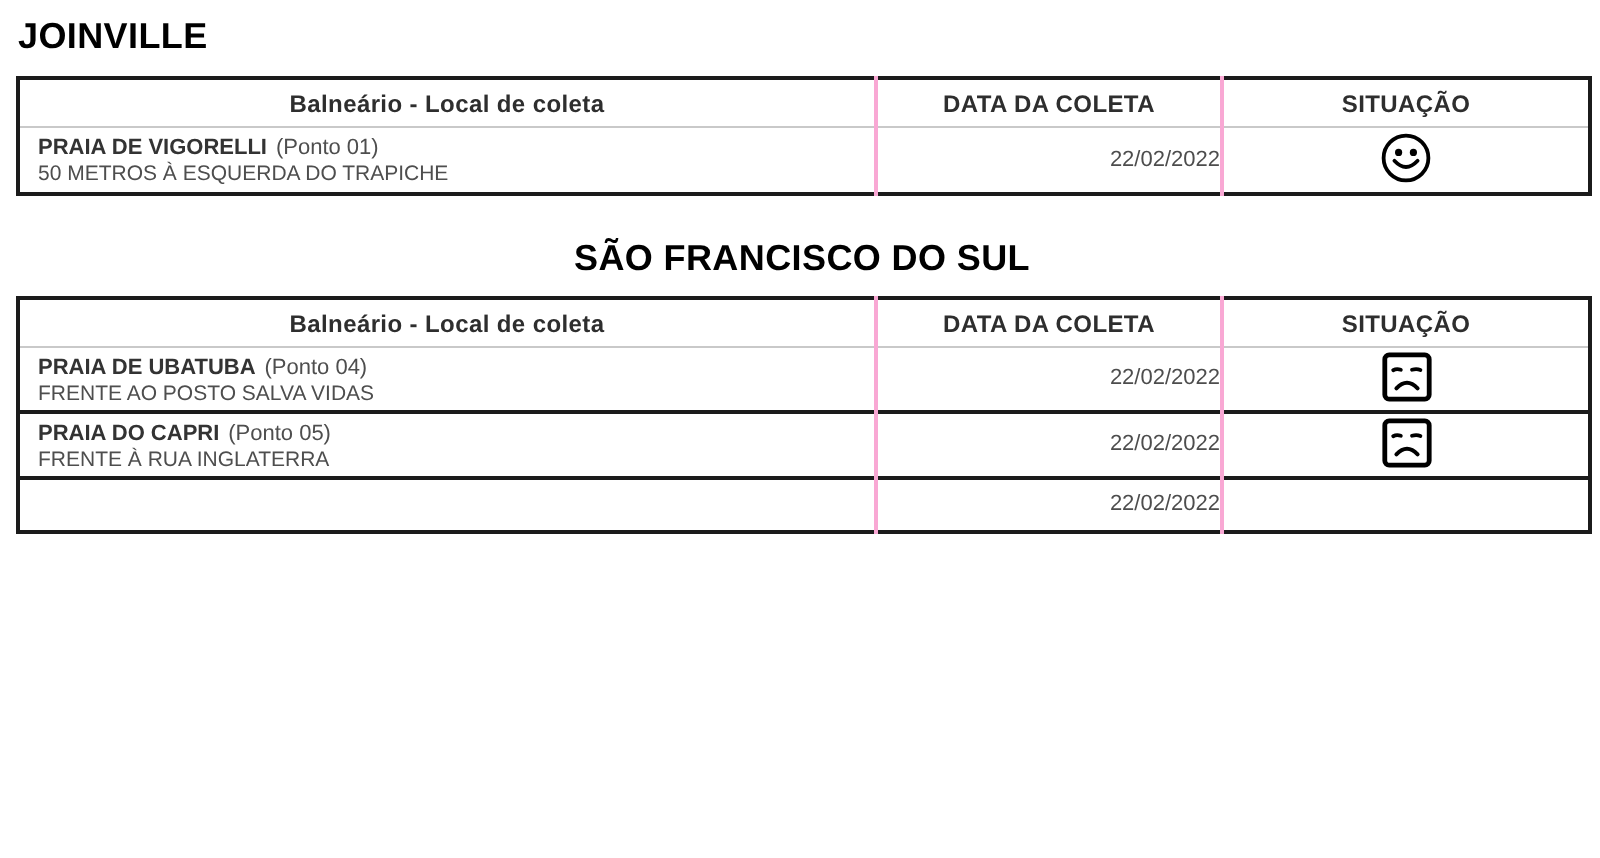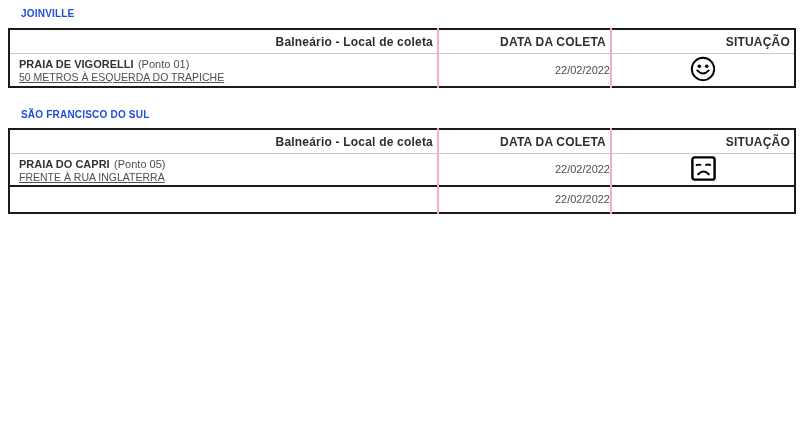--- a/index.html
+++ b/index.html
@@ -5,61 +5,61 @@
   * { margin: 0; padding: 0; box-sizing: border-box; }
   html, body {
     width: 800px; height: 429px;
     background: #ffffff;
     overflow: hidden;
     font-family: "Liberation Sans", "DejaVu Sans", sans-serif;
   }
   .page { padding: 8px 7px 0 8px; }
 
   .section-title {
-    font-size: 10px;
+    font-size: 18px;
     font-weight: bold;
-    color: #1d4ed8;
+    color: #000000;
     letter-spacing: 0.2px;
-    margin: 0 0 9px 13px;
+    margin: 0 0 9px 1px;
   }
-  .section-title.second { margin-top: 21px; margin-bottom: 8px; }
+  .section-title.second { margin-top: 21px; margin-bottom: 8px; text-align: center; }
 
   table.results {
     width: 786px;
     border-collapse: collapse;
     table-layout: fixed;
     border: 2px solid #1b1b1b;
   }
   col.c-local { width: 429px; }
   col.c-date  { width: 173px; }
   col.c-sit   { width: 184px; }
 
   th {
     font-size: 12px;
     font-weight: bold;
     color: #2e2e2e;
-    text-align: right;
+    text-align: center;
     padding: 5px 4px 4px 4px;
     border-bottom: 1px solid #c9c9c9;
     letter-spacing: 0.2px;
   }
   th + th, td + td { border-left: 2px solid #f9a8d4; }
 
   tbody tr { border-bottom: 2px solid #1b1b1b; border-radius: 16px; }
   tbody tr:last-child { border-bottom: none; }
 
   td { vertical-align: middle; }
   td.loc-cell { padding: 2px 8px 2px 9px; }
   .t1 td { height: 33px; }
   .t2 td { height: 27px; }
 
   .beach-line { line-height: 13px; white-space: nowrap; }
   .beach-name { font-size: 11px; font-weight: bold; color: #333333; }
   .beach-point { font-size: 11px; font-weight: normal; color: #4e4e4e; }
-  .beach-location { font-size: 10.5px; line-height: 12px; color: #4e4e4e; white-space: nowrap; text-decoration: underline; }
+  .beach-location { font-size: 10.5px; line-height: 12px; color: #4e4e4e; white-space: nowrap; }
 
   td.date-cell {
     text-align: right;
     font-size: 11px;
     color: #4d4d4d;
   }
   td.status-cell { text-align: center; }
   .icon-wrap { display: inline-flex; align-items: center; justify-content: center; height: 100%; }
   .face-svg { display: block; }
 </style>
@@ -121,20 +121,41 @@
         <th>Balneário - Local de coleta</th>
         <th>DATA DA COLETA</th>
         <th>SITUAÇÃO</th>
       </tr>
     </thead>
     <tbody>
 
 
 
 
+  <tr>
+    <td class="loc-cell">
+      <div class="beach-line">
+        <span class="beach-name">PRAIA DE UBATUBA</span>
+        <span class="beach-point">(Ponto 04)</span>
+      </div>
+      <div class="beach-location">FRENTE AO POSTO SALVA VIDAS</div>
+    </td>
+    <td class="date-cell">22/02/2022</td>
+    <td class="status-cell">
+      
+      <span class="icon-wrap">
+        <svg class="face-svg" width="25" height="25" viewBox="0 0 25 25">
+          <rect x="1.4" y="1.4" width="22.2" height="22.2" rx="2.2" fill="none" stroke="#000" stroke-width="2.4"></rect>
+          <path d="M5.6 9.1 Q7.3 8.2 9.4 8.9" fill="none" stroke="#000" stroke-width="1.9" stroke-linecap="round"></path>
+          <path d="M15.0 8.9 Q17.3 8.2 19.2 9.0" fill="none" stroke="#000" stroke-width="1.9" stroke-linecap="round"></path>
+          <path d="M7.2 18.2 Q12.5 12.6 17.8 18.2" fill="none" stroke="#000" stroke-width="2.0" stroke-linecap="round"></path>
+        </svg>
+      </span>
+    </td>
+  </tr>
 
   <tr>
     <td class="loc-cell">
       <div class="beach-line">
         <span class="beach-name">PRAIA DO CAPRI</span>
         <span class="beach-point">(Ponto 05)</span>
       </div>
       <div class="beach-location">FRENTE À RUA INGLATERRA</div>
     </td>
     <td class="date-cell">22/02/2022</td>

